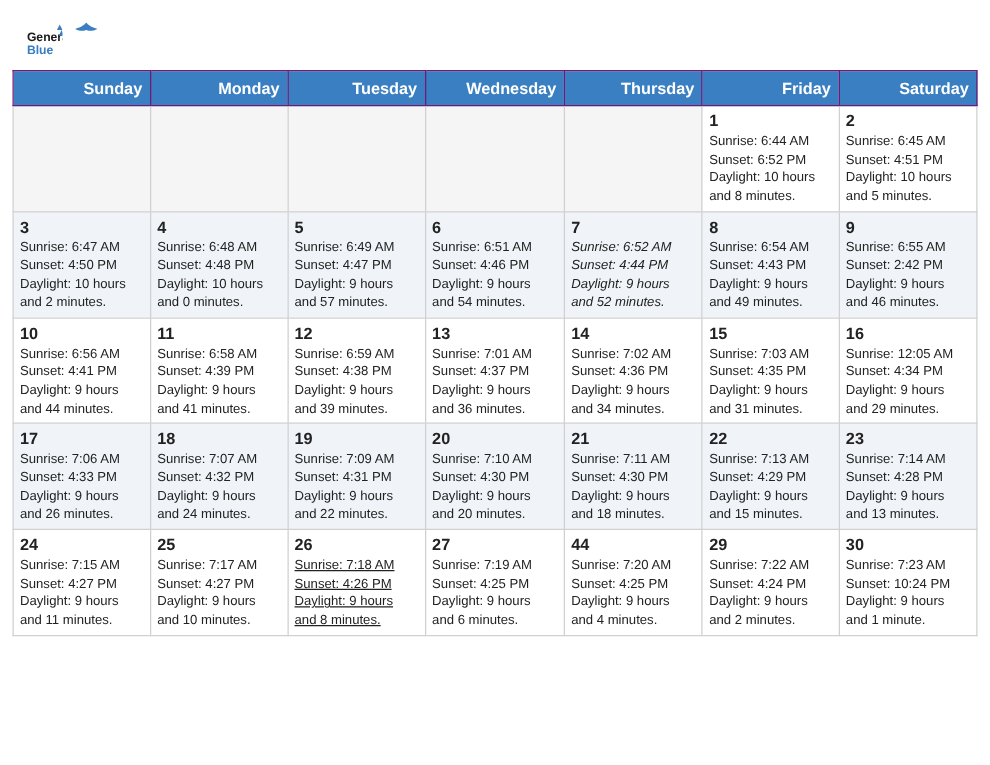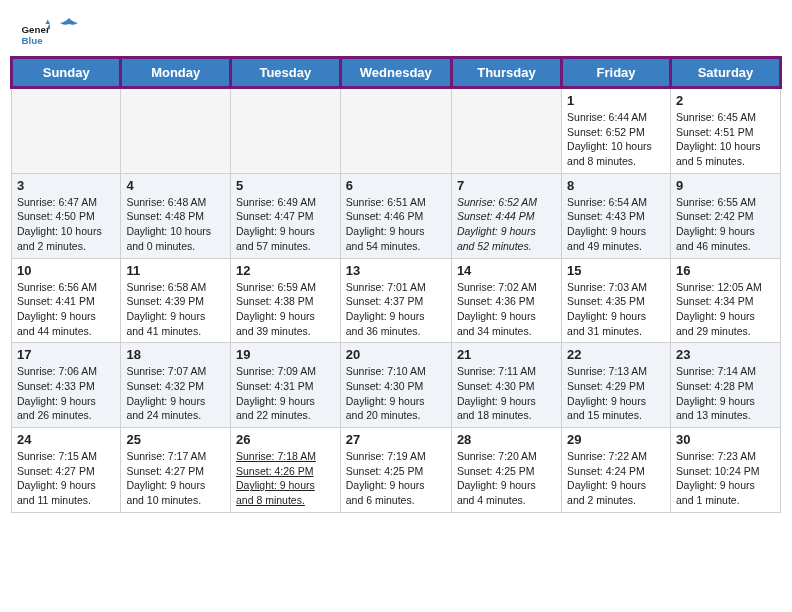--- a/index.html
+++ b/index.html
@@ -39,25 +39,25 @@
     }
     .calendar {
       width: 100%;
       border-collapse: collapse;
       margin: 0;
       padding: 0 10px 10px 10px;
     }
     .calendar th {
       background: #3a7fc1;
       color: #fff;
-      text-align: center;
+      text-align: right;
       padding: 6px 6px;
       font-size: 13px;
       font-weight: bold;
-      border: 3px solid #701a75;
+      border: 1px solid #701a75;
     }
     .calendar td {
       vertical-align: top;
       border: 1px solid #d0d0d0;
       padding: 4px 5px;
       width: 113px;
       min-height: 80px;
       font-size: 10.5px;
       color: #222;
       background: #fff;
@@ -319,21 +319,21 @@
 and 8 minutes.</div>
           </td>
           <td>
             <span class="day-num">27</span>
             <div class="day-info" style="white-space: pre-line;">Sunrise: 7:19 AM
 Sunset: 4:25 PM
 Daylight: 9 hours
 and 6 minutes.</div>
           </td>
           <td>
-            <span class="day-num">28</span>
+            <span class="day-num">44</span>
             <div class="day-info" style="white-space: pre-line;">Sunrise: 7:20 AM
 Sunset: 4:25 PM
 Daylight: 9 hours
 and 4 minutes.</div>
           </td>
           <td>
             <span class="day-num">29</span>
             <div class="day-info" style="white-space: pre-line;">Sunrise: 7:22 AM
 Sunset: 4:24 PM
 Daylight: 9 hours

